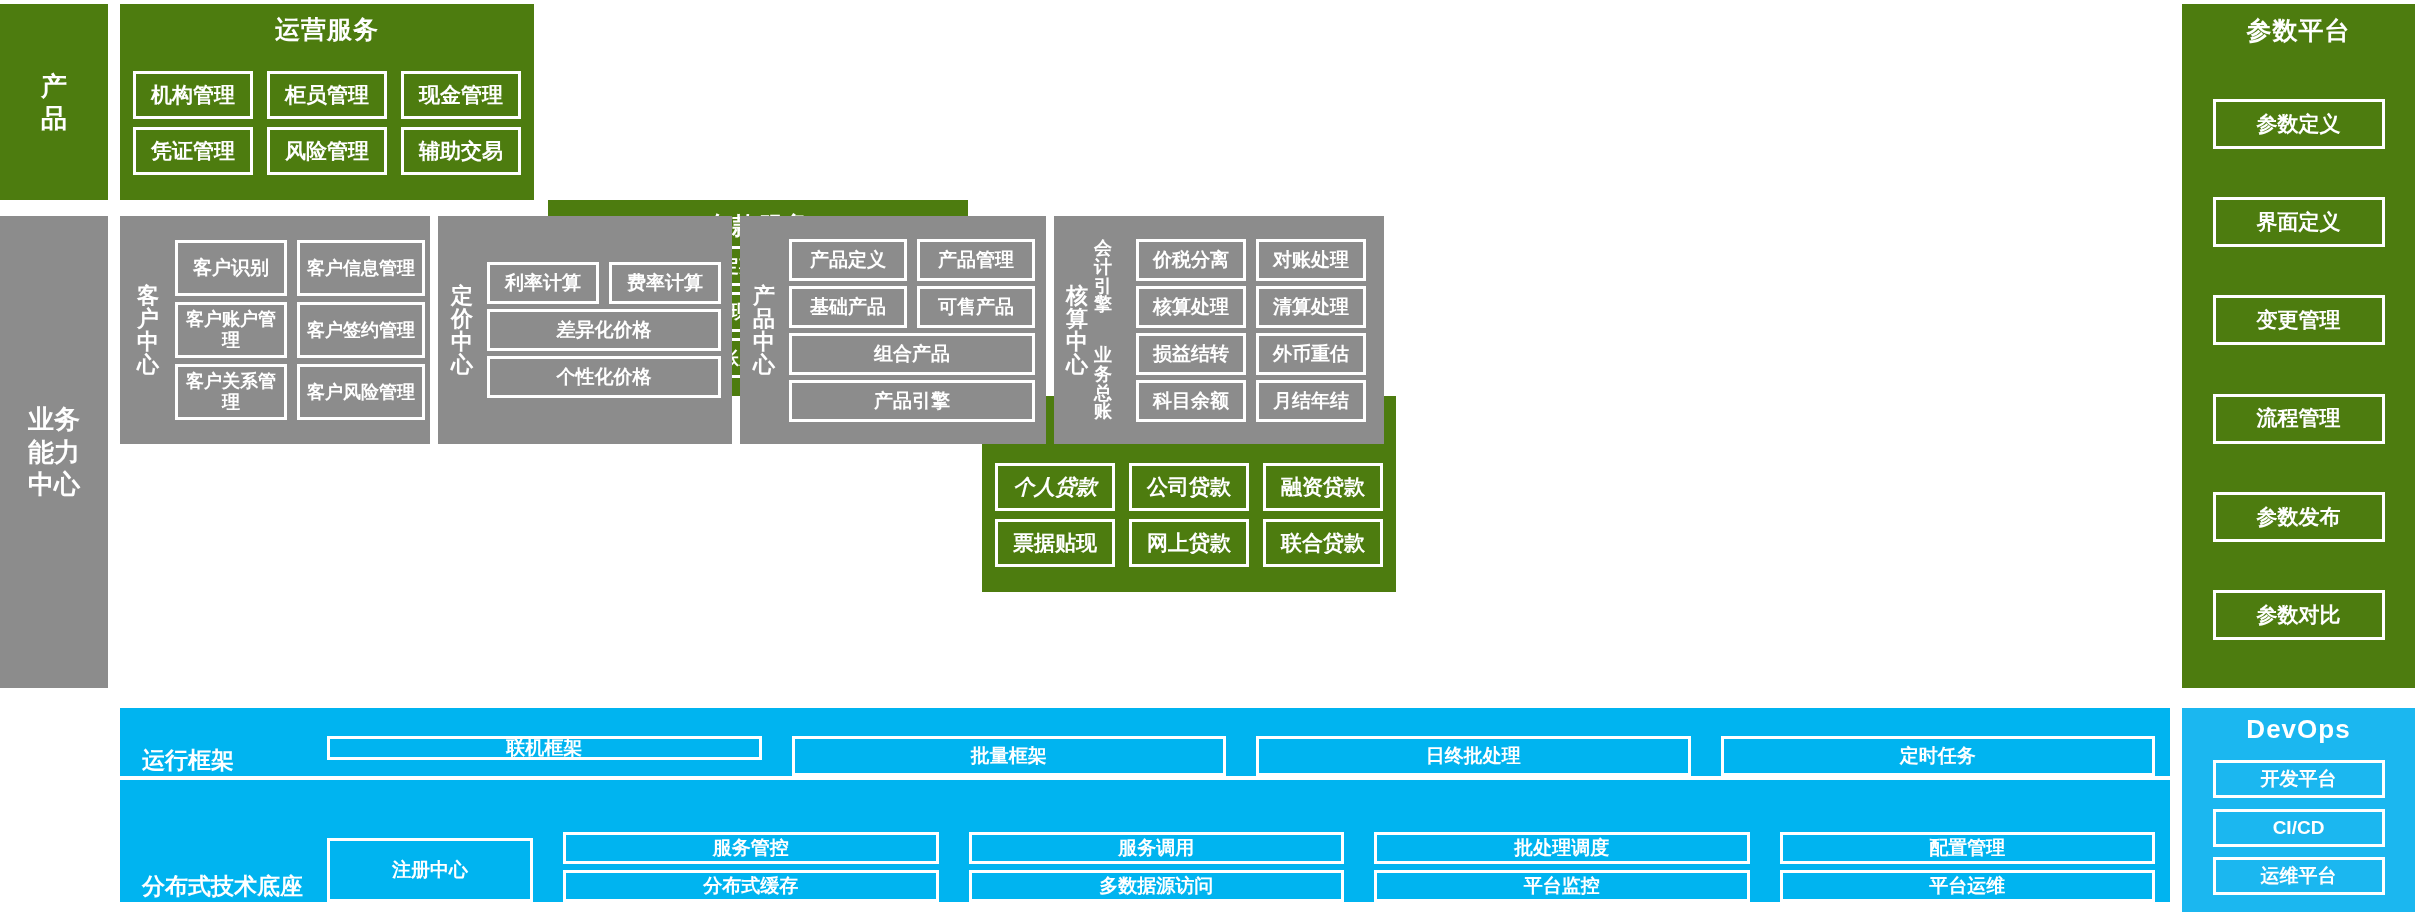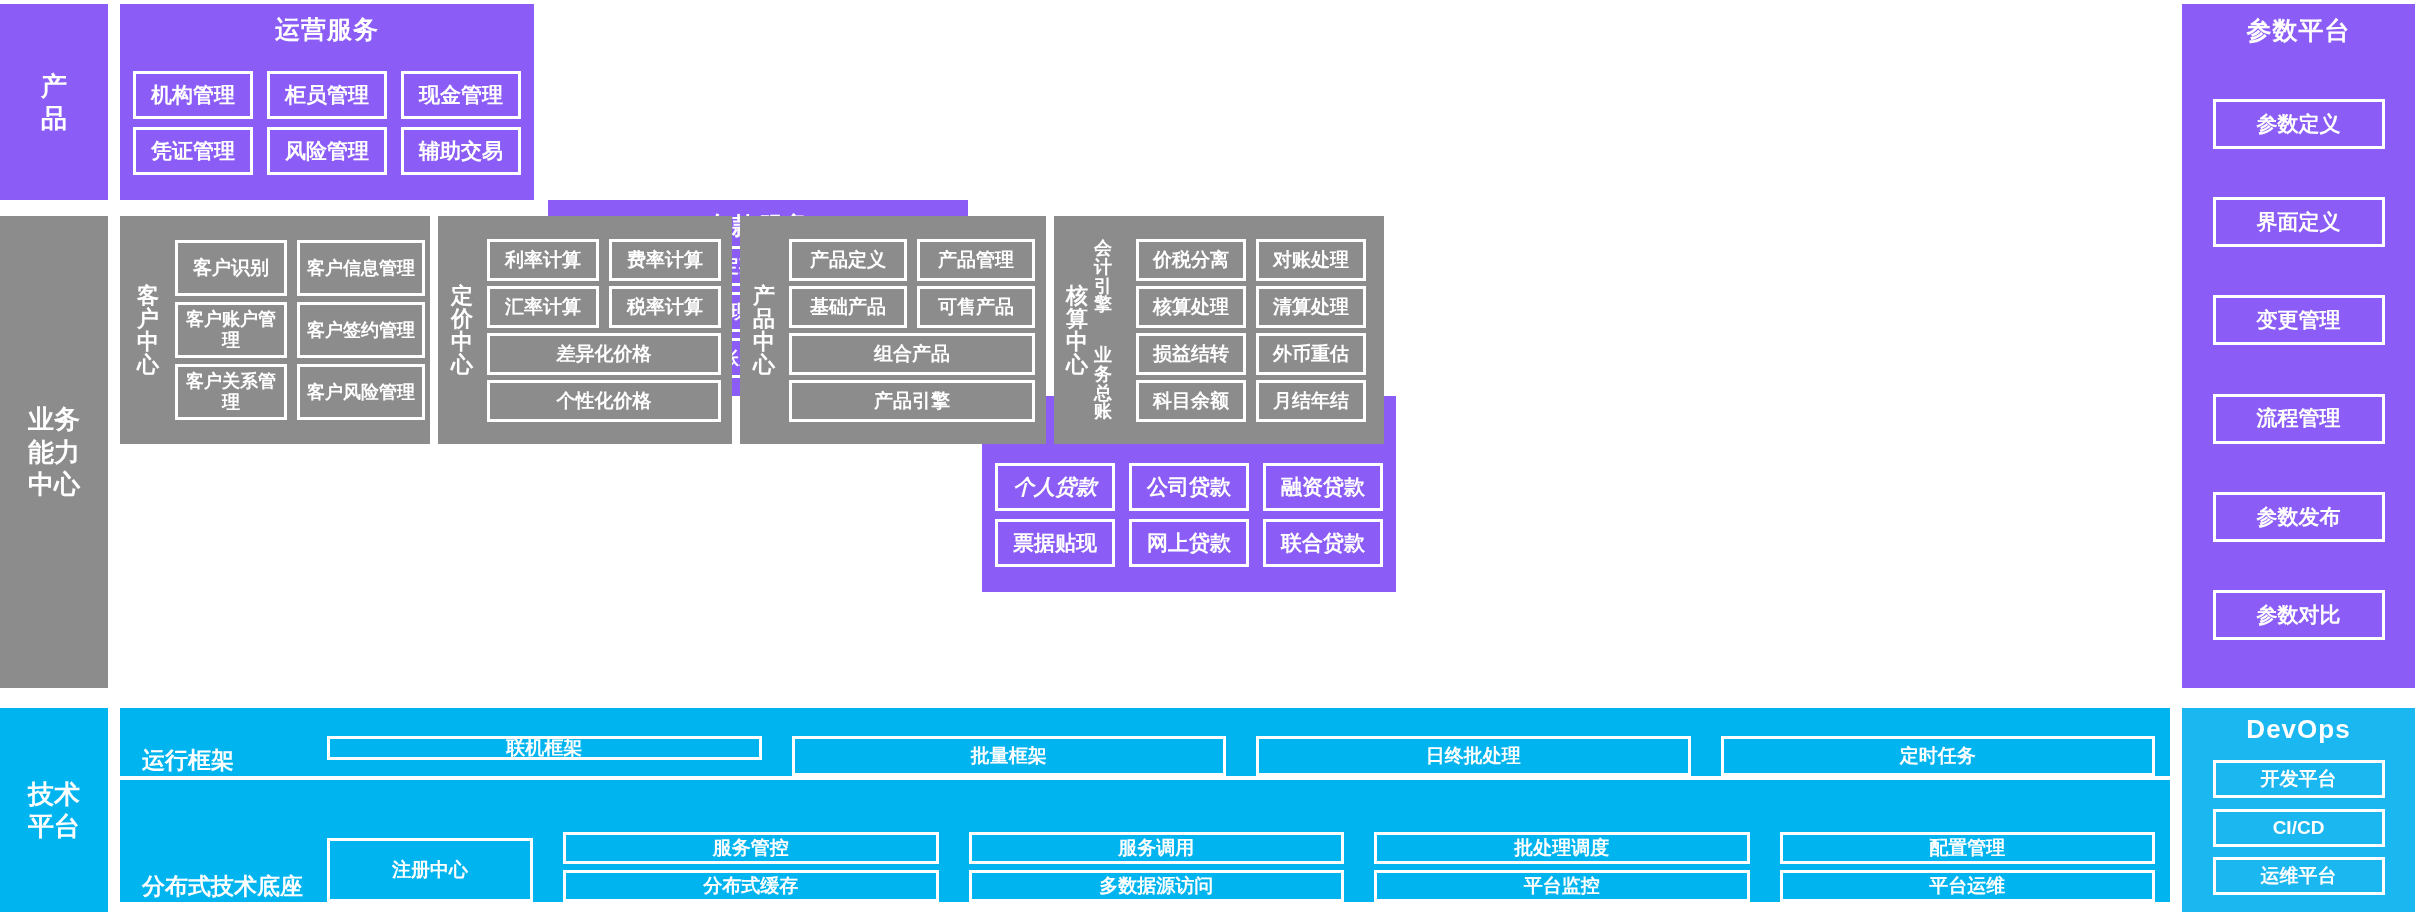--- a/index.html
+++ b/index.html
@@ -6,21 +6,21 @@
   body{
     width:2423px;height:919px;
     font-family:"Liberation Sans","DejaVu Sans",sans-serif;
     color:#ffffff;
     overflow:hidden;
   }
   .canvas{position:relative;width:2423px;height:919px;background:#fff;}
 
   
   .band{position:absolute;display:flex;}
-  .teal{background:#8b5cf6;}
+  .teal{background:#4d7c0f;}
   .gray{background:#8C8C8C;}
   .blue{background:#00B4F0;}
   .skyblue{background:#1BB7F0;}
 
   
   .rail{
     display:flex;align-items:center;justify-content:center;
     text-align:center;font-weight:bold;line-height:1.25;
   }
   .rail-26{font-size:26px;}
@@ -177,24 +177,20 @@
         <span>价</span>
         <span>中</span>
         <span>心</span>
     </div>
     <div class="rows" style="flex:1;padding:8px 10px 8px 2px;">
       <div class="row" style="margin-bottom:5px;">
         <div class="cell cell-sm" style="width:112px;height:42px;margin:0 5px;">利率计算</div>
         <div class="cell cell-sm" style="width:112px;height:42px;margin:0 5px;">费率计算</div>
       </div>
       <div class="row" style="margin-bottom:5px;">
-        <div class="cell cell-sm" style="width:112px;height:42px;margin:0 5px;">汇率计算</div>
-        <div class="cell cell-sm" style="width:112px;height:42px;margin:0 5px;">税率计算</div>
-      </div>
-      <div class="row" style="margin-bottom:5px;">
         <div class="cell cell-sm" style="width:234px;height:42px;margin:0 5px;">差异化价格</div>
       </div>
       <div class="row">
         <div class="cell cell-sm" style="width:234px;height:42px;margin:0 5px;">个性化价格</div>
       </div>
     </div>
   </div>
 
   <div class="band gray" style="left:740px;top:216px;width:306px;height:228px;align-items:center;">
     <div class="vlabel" style="width:36px;margin-left:6px;">
@@ -249,26 +245,20 @@
         <div class="cell cell-sm" style="width:110px;height:42px;margin:0 5px;">损益结转</div>
         <div class="cell cell-sm" style="width:110px;height:42px;margin:0 5px;">外币重估</div>
       </div>
       <div class="row">
         <div class="cell cell-sm" style="width:110px;height:42px;margin:0 5px;">科目余额</div>
         <div class="cell cell-sm" style="width:110px;height:42px;margin:0 5px;">月结年结</div>
       </div>
     </div>
   </div>
 
-  <div class="band blue rail rail-26" style="left:0px;top:708px;width:108px;height:204px;">
-    <div>
-      <div>技术</div>
-        <div>平台</div>
-    </div>
-  </div>
 
   <div class="band blue tech-row" style="left:120px;top:708px;width:2050px;height:68px;">
     <div class="tech-label" style="width:170px;">运行框架</div>
     <div class="tech-cells">
       <div class="cell cell-sm" style="flex:1;height:24px;margin:0 15px;">联机框架</div>
       <div class="cell cell-sm" style="flex:1;height:40px;margin:0 15px;">批量框架</div>
       <div class="cell cell-sm" style="flex:1;height:40px;margin:0 15px;">日终批处理</div>
       <div class="cell cell-sm" style="flex:1;height:40px;margin:0 15px;">定时任务</div>
     </div>
   </div>

